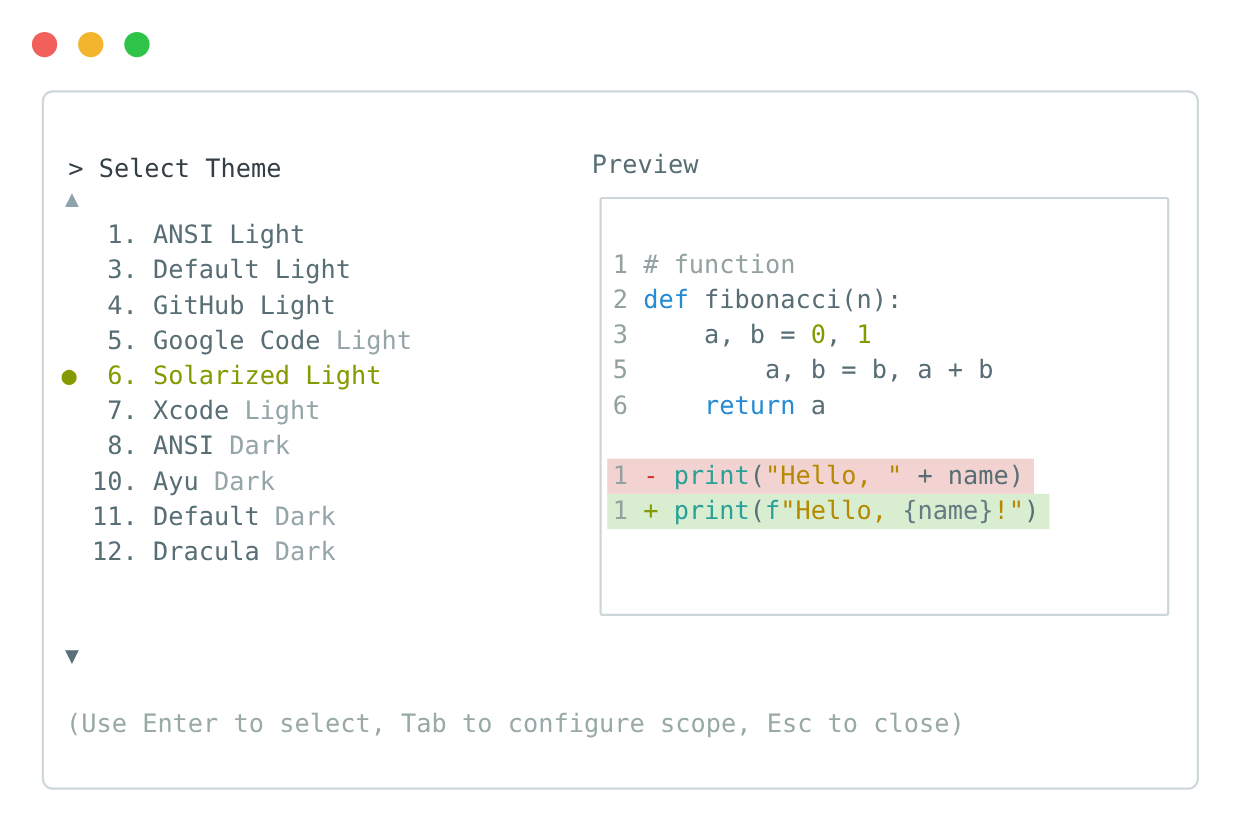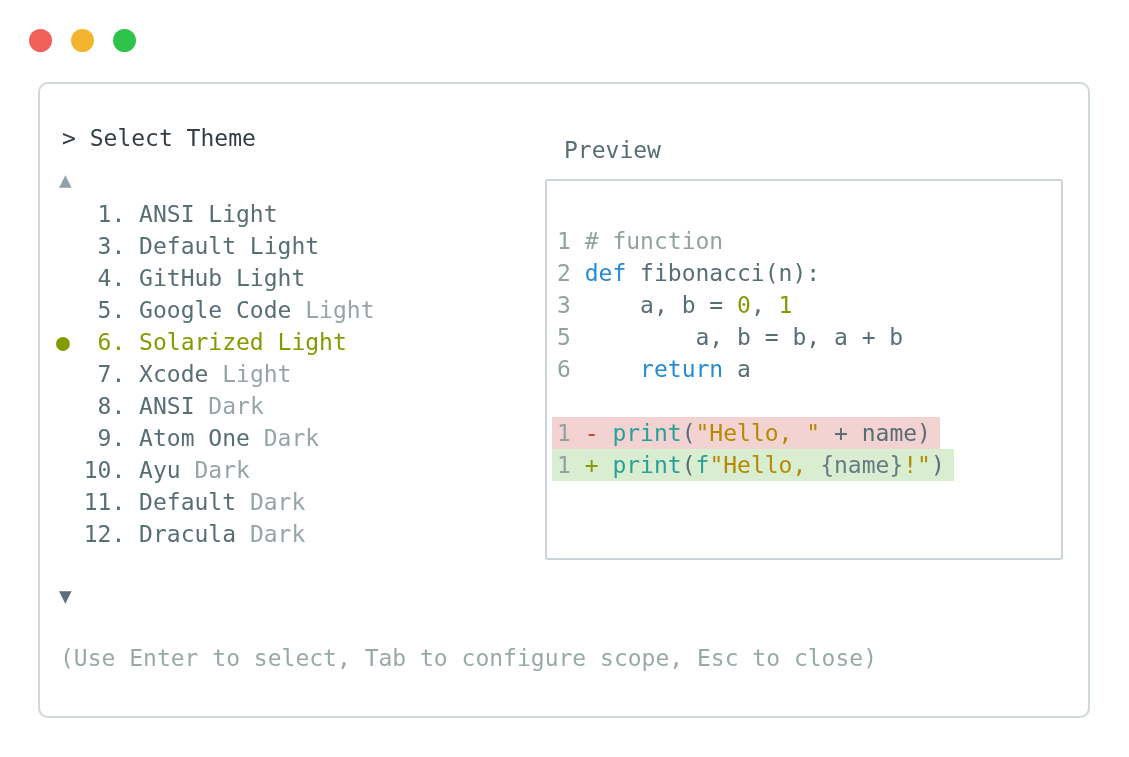--- a/index.html
+++ b/index.html
@@ -10,22 +10,22 @@
   .dot { width:23px; height:23px; border-radius:50%; display:inline-block; }
   .dot.red    { background:var(--light_red); }
   .dot.yellow { background:var(--light_yellow); }
   .dot.green  { background:var(--light_green); }
 
   .panel {
     position:absolute; left:38px; top:82px; width:1052px; height:636px;
     border:2px solid var(--panel_border); border-radius:10px; background:#fff;
   }
 
-  .prompt { position:absolute; left:22px; top:40px; line-height:28px; color:var(--prompt_text); white-space:pre; }
-  .preview-label { position:absolute; left:524px; top:52px; line-height:28px; color:var(--list_text); }
+  .prompt { position:absolute; left:22px; top:56px; line-height:28px; color:var(--prompt_text); white-space:pre; }
+  .preview-label { position:absolute; left:498px; top:52px; line-height:28px; color:var(--list_text); }
 
   .scroll-up   { position:absolute; left:19px; top:85px;  font-size:21px; line-height:22px; color:var(--arrow_up);   cursor:default; }
   .scroll-down { position:absolute; left:19px; top:501px; font-size:21px; line-height:22px; color:var(--arrow_down); cursor:default; }
 
   .theme-list { position:absolute; left:16px; top:114px; }
   .theme-row { height:32px; line-height:32px; white-space:pre; color:var(--list_text); cursor:pointer; }
   .theme-row .mark { color:var(--selected); }
   .theme-row .dim  { color:var(--dim_text); }
   .theme-row.selected .num,
   .theme-row.selected .main { color:var(--selected); }
@@ -76,21 +76,20 @@
   <div class="theme-row"><span class="mark">  </span><span class="num"> 4. </span><span class="main">GitHub Light</span><span class="dim"></span></div>
 
   <div class="theme-row"><span class="mark">  </span><span class="num"> 5. </span><span class="main">Google Code </span><span class="dim">Light</span></div>
 
   <div class="theme-row selected"><span class="mark">● </span><span class="num"> 6. </span><span class="main">Solarized Light</span><span class="dim"></span></div>
 
   <div class="theme-row"><span class="mark">  </span><span class="num"> 7. </span><span class="main">Xcode </span><span class="dim">Light</span></div>
 
   <div class="theme-row"><span class="mark">  </span><span class="num"> 8. </span><span class="main">ANSI </span><span class="dim">Dark</span></div>
 
-  <div class="theme-row"><span class="mark">  </span><span class="num"> 9. </span><span class="main">Atom One </span><span class="dim">Dark</span></div>
 
   <div class="theme-row"><span class="mark">  </span><span class="num">10. </span><span class="main">Ayu </span><span class="dim">Dark</span></div>
 
   <div class="theme-row"><span class="mark">  </span><span class="num">11. </span><span class="main">Default </span><span class="dim">Dark</span></div>
 
   <div class="theme-row"><span class="mark">  </span><span class="num">12. </span><span class="main">Dracula </span><span class="dim">Dark</span></div>
 </div>
 
   <div class="scroll-down">▼</div>
 

